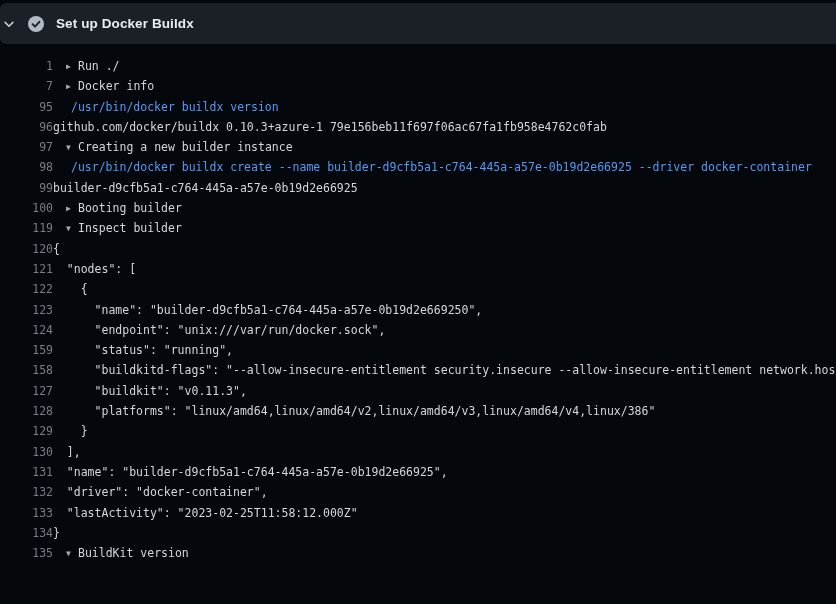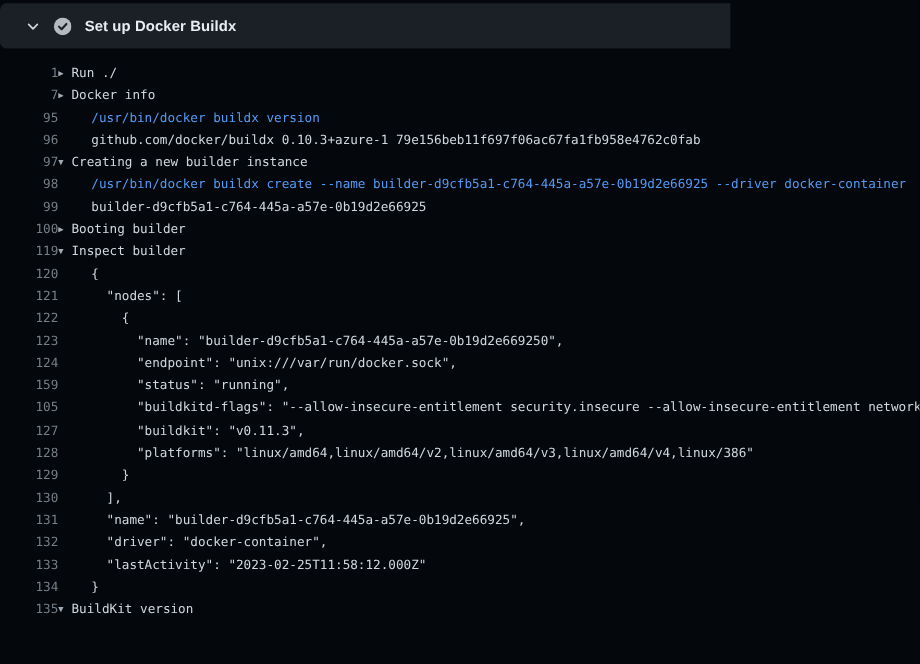--- a/index.html
+++ b/index.html
@@ -13,29 +13,29 @@
   .log-viewer {
     position: relative;
     width: 836px;
     height: 604px;
     font-family: "DejaVu Sans Mono", "Liberation Mono", monospace;
   }
   .step-header {
     position: absolute;
     top: 3px;
     left: 0;
-    width: 664px;
+    width: 836px;
     height: 41px;
     box-sizing: border-box;
     background: var(--header-bg, #1b2027);
     border-top-left-radius: 6px;
     border-bottom-left-radius: 6px;
     display: flex;
     align-items: center;
-    padding-left: 23px;
+    padding-left: 2px;
     cursor: pointer;
   }
   .chevron-wrap {
     width: 14px;
     height: 14px;
     display: flex;
     align-items: center;
     justify-content: center;
     margin-right: 12px;
   }
@@ -71,36 +71,36 @@
   }
   .num {
     flex: 0 0 53px;
     text-align: right;
     color: var(--linenum-fg, #767e87);
     cursor: pointer;
     user-select: none;
   }
   .content { white-space: pre; }
   .content.group-collapsed, .content.group-expanded {
+    margin-left: 13px;
     color: var(--log-fg, #d0d7de);
     cursor: pointer;
   }
   .tri {
     display: inline-block;
     width: 12px;
     font-size: 8px;
     color: var(--tri-fg, #a2aab4);
     vertical-align: 1px;
   }
   .content.command {
-    margin-left: 30px;
+    margin-left: 18px;
     color: var(--command-fg, #539bf5);
   }
   .content.output {
-    margin-left: 30px;
     color: var(--log-fg, #d0d7de);
   }
 </style>
 </head>
 <body>
 
 <div class="log-viewer">
 
   <div class="step-header">
     <span class="chevron-wrap">
@@ -126,21 +126,21 @@
       <div class="row"><span class="num">98</span><span class="content command">/usr/bin/docker buildx create --name builder-d9cfb5a1-c764-445a-a57e-0b19d2e66925 --driver docker-container</span></div>
       <div class="row"><span class="num">99</span><span class="content output">builder-d9cfb5a1-c764-445a-a57e-0b19d2e66925</span></div>
       <div class="row"><span class="num">100</span><span class="content group-collapsed"><span class="tri">▶</span><span>Booting builder</span></span></div>
       <div class="row"><span class="num">119</span><span class="content group-expanded"><span class="tri">▼</span><span>Inspect builder</span></span></div>
       <div class="row"><span class="num">120</span><span class="content output">{</span></div>
       <div class="row"><span class="num">121</span><span class="content output">  "nodes": [</span></div>
       <div class="row"><span class="num">122</span><span class="content output">    {</span></div>
       <div class="row"><span class="num">123</span><span class="content output">      "name": "builder-d9cfb5a1-c764-445a-a57e-0b19d2e669250",</span></div>
       <div class="row"><span class="num">124</span><span class="content output">      "endpoint": "unix:///var/run/docker.sock",</span></div>
       <div class="row"><span class="num">159</span><span class="content output">      "status": "running",</span></div>
-      <div class="row"><span class="num">105</span><span class="content output">      "buildkitd-flags": "--allow-insecure-entitlement security.insecure --allow-insecure-entitlement network.host",</span></div>
+      <div class="row"><span class="num">158</span><span class="content output">      "buildkitd-flags": "--allow-insecure-entitlement security.insecure --allow-insecure-entitlement network.host",</span></div>
       <div class="row"><span class="num">127</span><span class="content output">      "buildkit": "v0.11.3",</span></div>
       <div class="row"><span class="num">128</span><span class="content output">      "platforms": "linux/amd64,linux/amd64/v2,linux/amd64/v3,linux/amd64/v4,linux/386"</span></div>
       <div class="row"><span class="num">129</span><span class="content output">    }</span></div>
       <div class="row"><span class="num">130</span><span class="content output">  ],</span></div>
       <div class="row"><span class="num">131</span><span class="content output">  "name": "builder-d9cfb5a1-c764-445a-a57e-0b19d2e66925",</span></div>
       <div class="row"><span class="num">132</span><span class="content output">  "driver": "docker-container",</span></div>
       <div class="row"><span class="num">133</span><span class="content output">  "lastActivity": "2023-02-25T11:58:12.000Z"</span></div>
       <div class="row"><span class="num">134</span><span class="content output">}</span></div>
       <div class="row"><span class="num">135</span><span class="content group-expanded"><span class="tri">▼</span><span>BuildKit version</span></span></div>
     </div>

